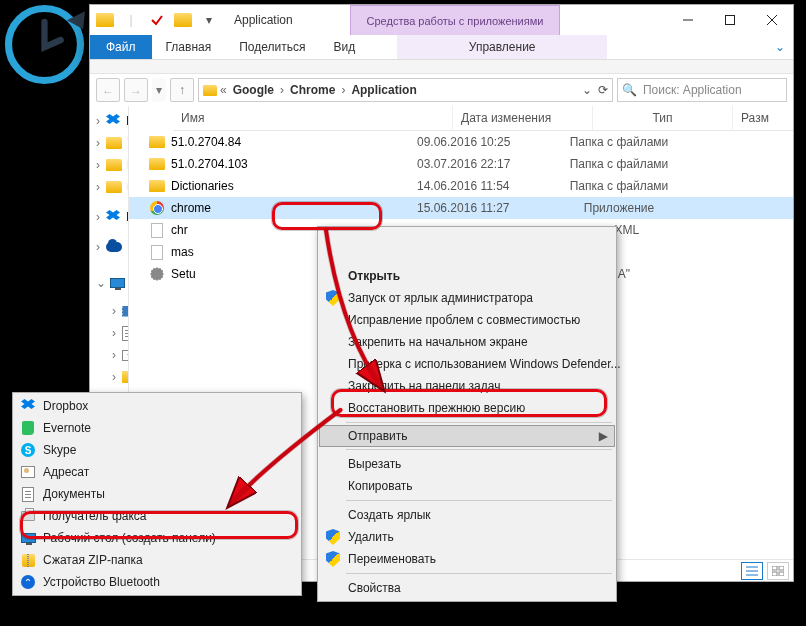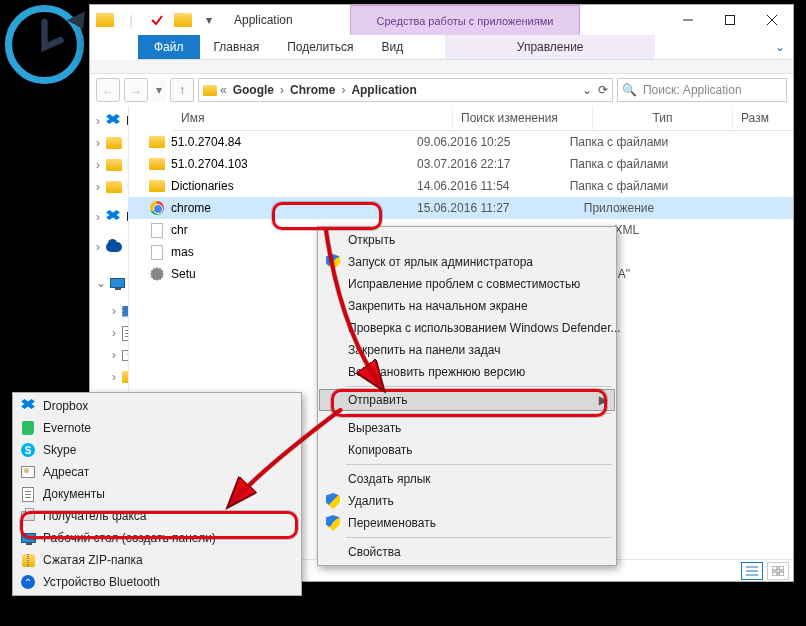--- a/index.html
+++ b/index.html
@@ -11,23 +11,23 @@
   .explorer { position:absolute; top:0; left:85px; right:8px; height:578px; background:#fff; border:1px solid #aaa; box-shadow:0 4px 18px rgba(0,0,0,.4); }
 
   .titlebar { height:30px; display:flex; align-items:center; padding:0 0 0 4px; background:#fff; }
   .titlebar .qat { display:flex; gap:4px; align-items:center; }
   .folder-ico { width:18px; height:14px; background:linear-gradient(#ffd96b,#f0b400); border-radius:1px 2px 1px 1px; display:inline-block; }
   .qat-btn { width:22px; height:22px; display:flex; align-items:center; justify-content:center; color:#444; }
   .qat-btn.red svg { stroke:#d00; }
   .titlebar .title { margin-left:14px; color:#333; }
   .winbtns { margin-left:auto; display:flex; }
   .winbtn { width:42px; height:30px; display:flex; align-items:center; justify-content:center; color:#222; }
-  .contextual { position:absolute; top:0; left:260px; width:230px; height:30px; background:#e4cdf0; color:#6a4085; display:flex; align-items:center; justify-content:center; border:1px solid #c9a0e0; border-bottom:none; font-size:11px; }
-
-  .ribbon-tabs { height:25px; display:flex; align-items:stretch; border-bottom:1px solid #ddd;margin-left:48px; }
+  .contextual { position:absolute; top:0; left:260px; width:210px; height:30px; background:#e4cdf0; color:#6a4085; display:flex; align-items:center; justify-content:center; border:1px solid #c9a0e0; border-bottom:none; font-size:11px; }
+
+  .ribbon-tabs { height:25px; display:flex; align-items:stretch; border-bottom:1px solid #ddd; }
   .tab-file { background:#1979ca; color:#fff; padding:5px 16px; font-size:12px; }
   .tab { padding:5px 14px; color:#333; }
   .tab.context { background:#f4ebfa; color:#333; margin-left:28px; width:210px; text-align:center; }
   .ribbon-body { height:14px; background:#f5f5f5; border-bottom:1px solid #e4e4e4; }
 
   .addrbar { height:32px; display:flex; align-items:center; padding:3px 6px; gap:4px; background:#fff; }
   .navbtn { width:24px; height:24px; border:1px solid #ccc; border-radius:2px; display:flex; align-items:center; justify-content:center; color:#777; background:#fafafa; }
   .navbtn.disabled { color:#bbb; }
   .crumbs { flex:1; height:24px; border:1px solid #ccc; display:flex; align-items:center; padding:0 4px; gap:2px; }
   .crumbs .seg { padding:0 3px; color:#333;font-weight:bold; }
@@ -61,21 +61,21 @@
   .page-ico { width:12px; height:15px; border:1px solid #bbb; background:#fff; position:relative; }
   .folder-sm { width:16px; height:12px; background:linear-gradient(#ffd96b,#f0b400); border-radius:1px 2px 1px 1px; }
   .cog-ico { width:14px;height:14px;border-radius:50%;background:#888;clip-path:polygon(50% 0,60% 10%,75% 5%,80% 20%,95% 25%,90% 40%,100% 50%,90% 60%,95% 75%,80% 80%,75% 95%,60% 90%,50% 100%,40% 90%,25% 95%,20% 80%,5% 75%,10% 60%,0 50%,10% 40%,5% 25%,20% 20%,25% 5%,40% 10%);}
 
   .status { position:absolute; bottom:0; left:0; right:0; height:22px; border-top:1px solid #e6e6e6; display:flex; align-items:center; justify-content:flex-end; padding:0 4px; gap:4px; }
   .viewbtn { width:22px; height:18px; border:1px solid #1979ca; display:flex; align-items:center; justify-content:center; }
   .viewbtn.off { border-color:#ccc; }
 
   .ctxmenu { position:absolute; background:#f1f1f1; border:1px solid #aaa; box-shadow:2px 3px 8px rgba(0,0,0,.35); padding:2px; }
   .ctxmenu .mi { display:flex; align-items:center; height:22px; padding:0 30px 0 28px; color:#222; position:relative; white-space:nowrap; }
-  .ctxmenu .mi.bold { font-weight:normal; }
+  .ctxmenu .mi.bold { font-weight:bold;margin-top:36px; }
   .ctxmenu .mi .mico { position:absolute; left:4px; width:18px; height:18px; display:flex; align-items:center; justify-content:center; }
   .ctxmenu .mi .arrow { position:absolute; right:6px; color:#555; }
   .ctxmenu .sepline { height:1px; background:#ccc; margin:3px 2px 3px 26px; }
   .ctxmenu .mi.hilite { background:#d9d9d9; border:1px solid #9a9a9a; margin:-1px; }
   .ctx1 { top:222px; left:313px; width:300px; }
   .ctx2 { top:388px; left:8px; width:290px; }
 
   .shield { width:14px; height:16px; background:linear-gradient(135deg,#2a7de1 0 50%,#ffd100 50% 100%); clip-path:polygon(50% 0,100% 15%,100% 60%,50% 100%,0 60%,0 15%); }
   .dropbox-ico { width:14px;height:14px;background:#007ee5;clip-path:polygon(25% 0,50% 18%,75% 0,100% 18%,75% 36%,100% 54%,75% 72%,50% 54%,25% 72%,0 54%,25% 36%,0 18%);}
   .onedrive-ico { width:16px;height:10px;border-radius:5px;background:#0a4ea0;position:relative;}
@@ -267,21 +267,21 @@
             <span style="color:#777;width:8px">›</span>
             <span class="ico">
               <span class="folder-sm"></span>
             </span>
             <span class="lbl blur">Избражен</span>
           </div>
         </div>
       <div class="files">
         <div class="fh">
           <div class="c-name">Имя</div>
-          <div class="c-date">Поиск изменения</div>
+          <div class="c-date">Дата изменения</div>
           <div class="c-type">Тип</div>
           <div class="c-size">Разм</div>
         </div>
         <div id="filerows">
             <div class="row ">
     <div class="c-name">
                 <span class="file-ico">
                   <span class="folder-sm"></span>
                 </span>
                 <span>51.0.2704.84</span>

